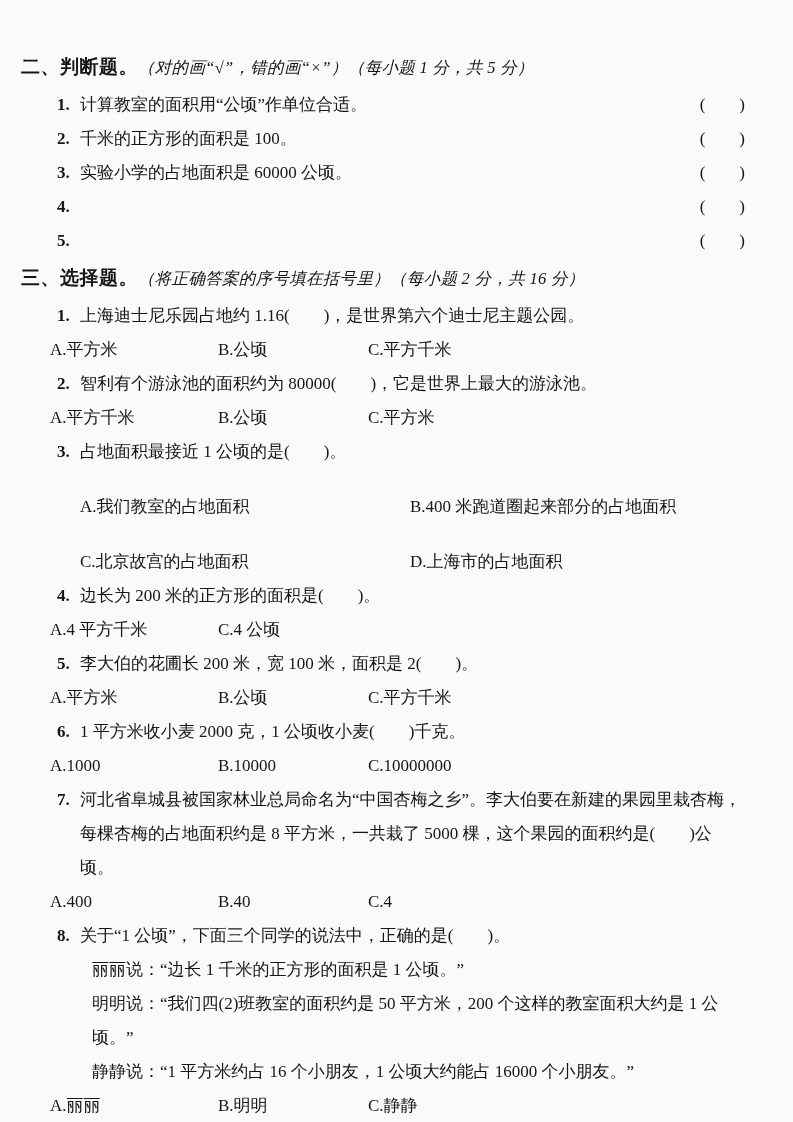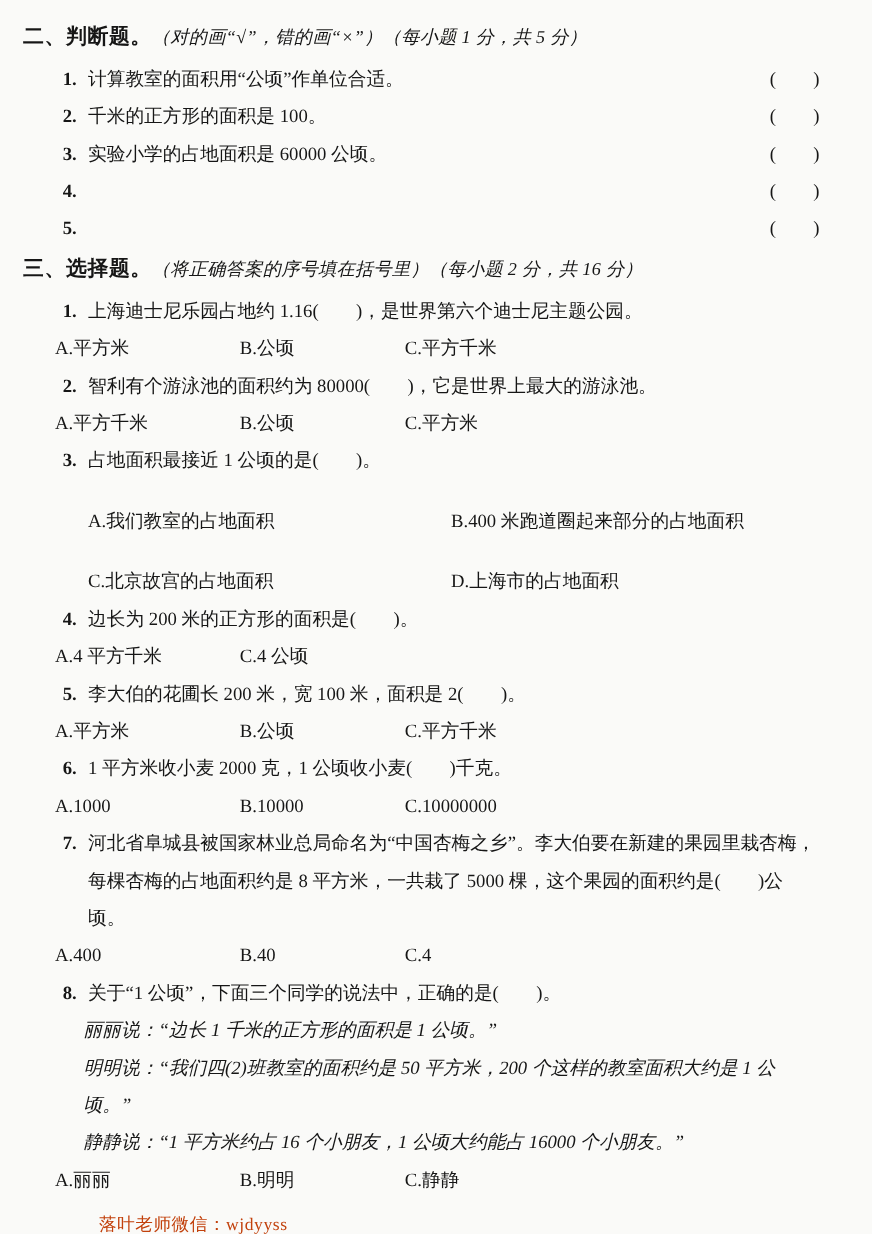--- a/index.html
+++ b/index.html
@@ -5,21 +5,21 @@
   * { margin: 0; padding: 0; box-sizing: border-box; }
   html, body {
     width: 793px; height: 1122px;
     background: #fafaf8;
     overflow: hidden;
     font-family: "Liberation Serif", "DejaVu Serif", serif;
     color: #161616;
   }
   .page {
     width: 793px; height: 1122px;
-    padding: 14px 48px 0 21px;
+    padding: 47px 48px 0 21px;
   }
   
   .sec-header {
     line-height: 40px;
     white-space: nowrap;
   }
   .sec-title {
     font-family: "Liberation Sans", "DejaVu Sans", sans-serif;
     font-weight: 700;
     font-size: 19px;
@@ -60,24 +60,23 @@
   .opts2 {
     display: grid;
     grid-template-columns: 330px 1fr;
     margin-left: 59px;
     line-height: 34px;
     font-size: 17px;
     margin-top: 21px;
   }
   
   .statement {
-    margin-left: 55px;
-    line-height: 34px;
-    font-size: 17px;
-    font-style: italic;
+    margin-left: 71px;
+    line-height: 34px;
+    font-size: 17px;
   }
   .footer {
     margin-top: 12px;
     margin-left: 69px;
     font-size: 16px;
     line-height: 24px;
     color: #c2410c;
     letter-spacing: 0.5px;
   }
 </style>

